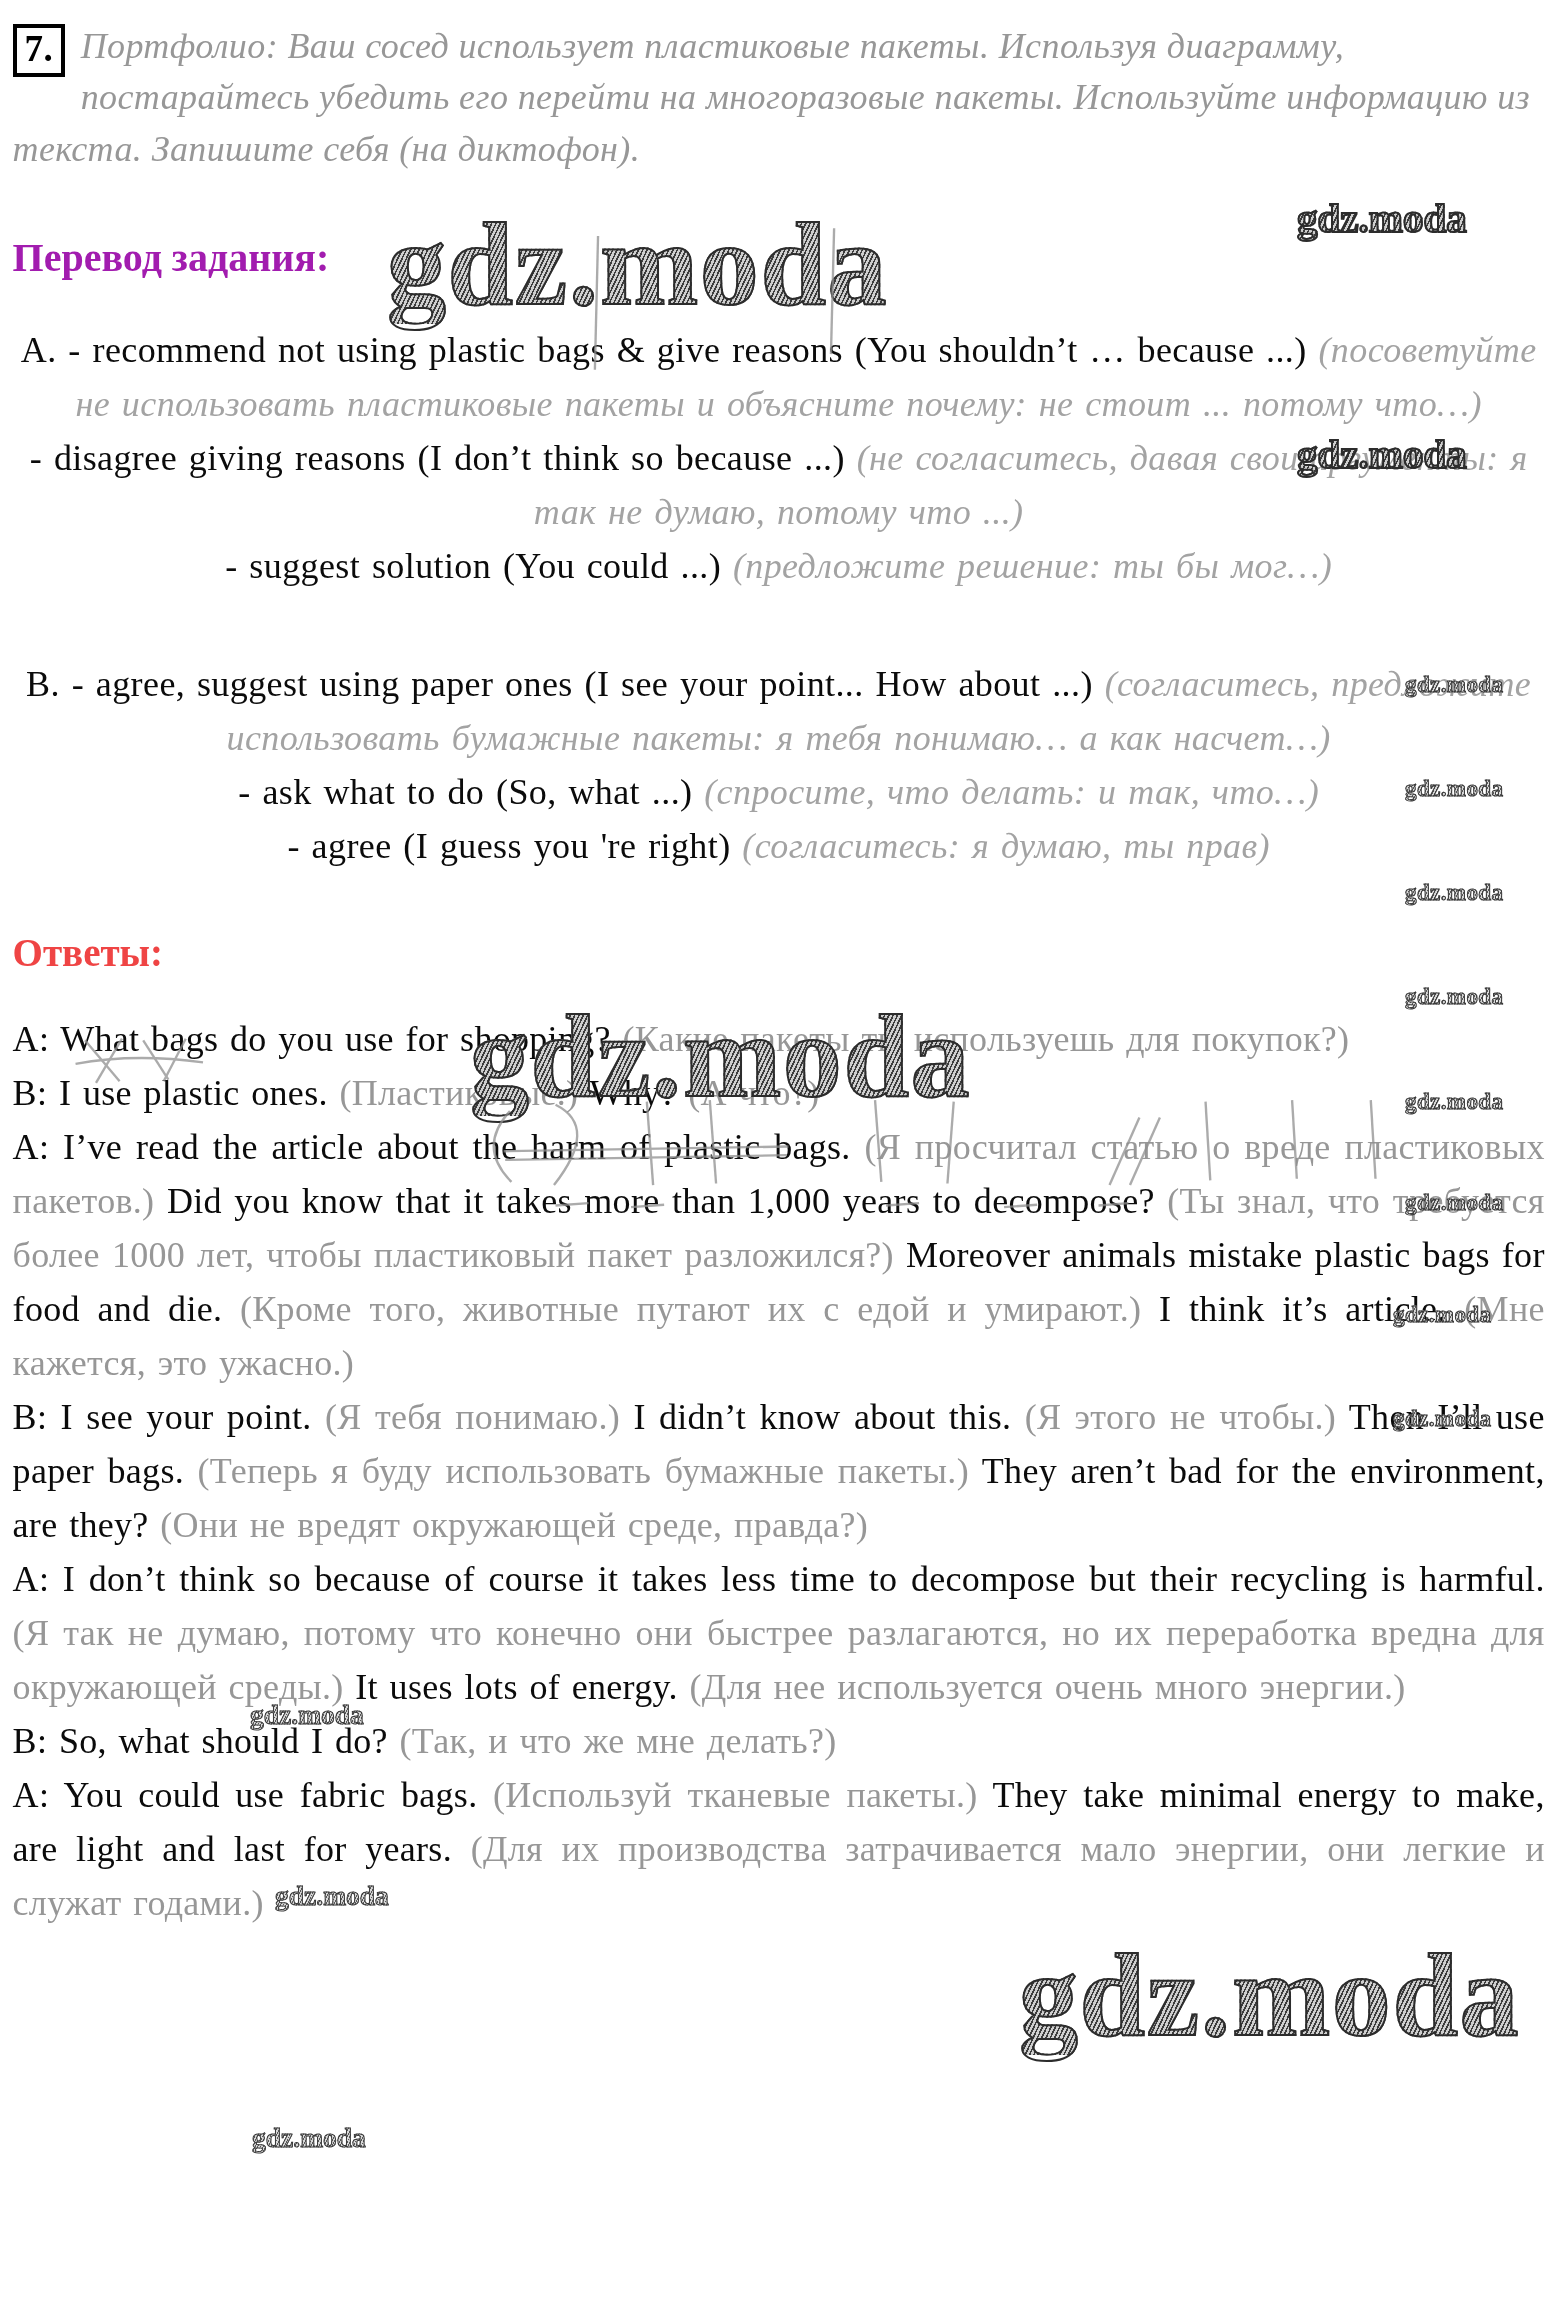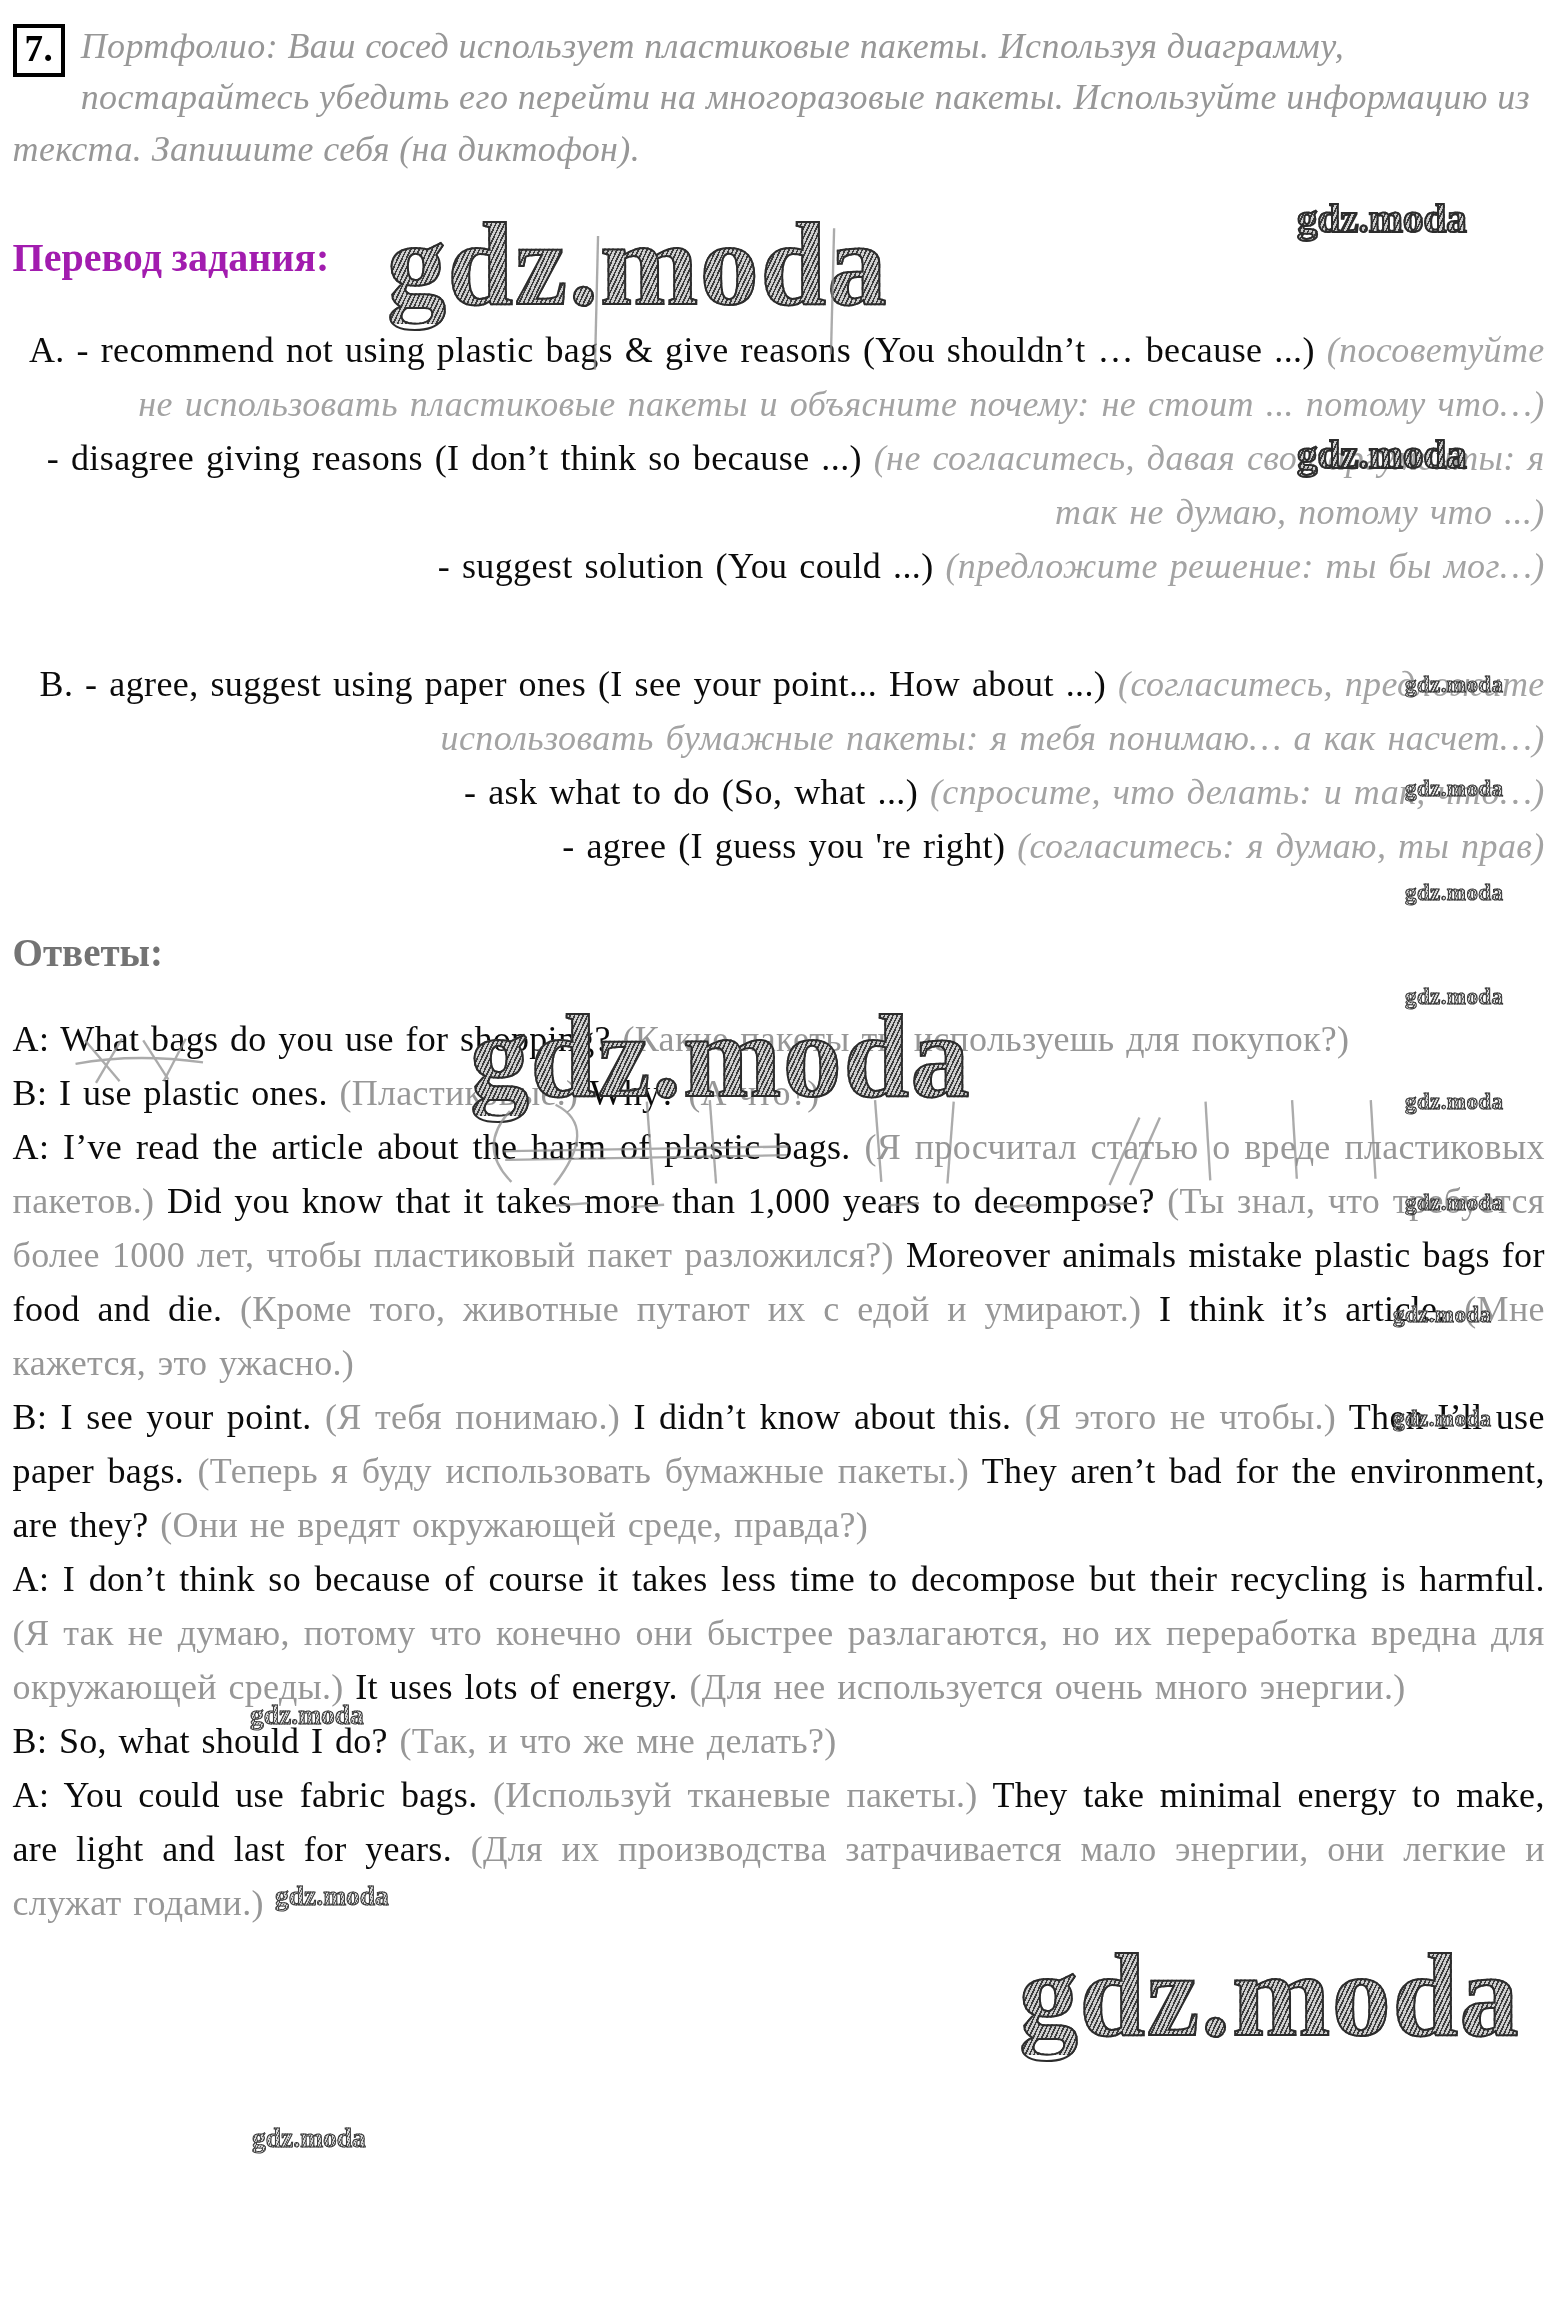--- a/index.html
+++ b/index.html
@@ -37,34 +37,34 @@
   .h-trans {
     font-size: 40px;
     font-weight: bold;
     color: #a21caf;
     margin: 58px 0 0 0;
     line-height: 1.2;
   }
   .h-answers {
     font-size: 39px;
     font-weight: bold;
-    color: #737373;
+    color: #ef4444;
     margin: 58px 0 36px 0;
     line-height: 1.15;
     display: inline-block;
     position: relative;
   }
   
   .tp {
     font-size: 36px;
     line-height: 1.5;
     margin: 0;
     letter-spacing: 0.4px;
     word-spacing: 2.4px;
-    text-align: right;
+    text-align: center;
   }
   .tp .en { color: #0b0b0b; }
   .tp .ru { color: #a3a3a3; font-style: italic; }
   .tp-first { margin-top: 41px; }
   .tp-b { margin-top: 64px; }
   
   .dlg {
     font-size: 36px;
     line-height: 1.5;
     margin: 0;

